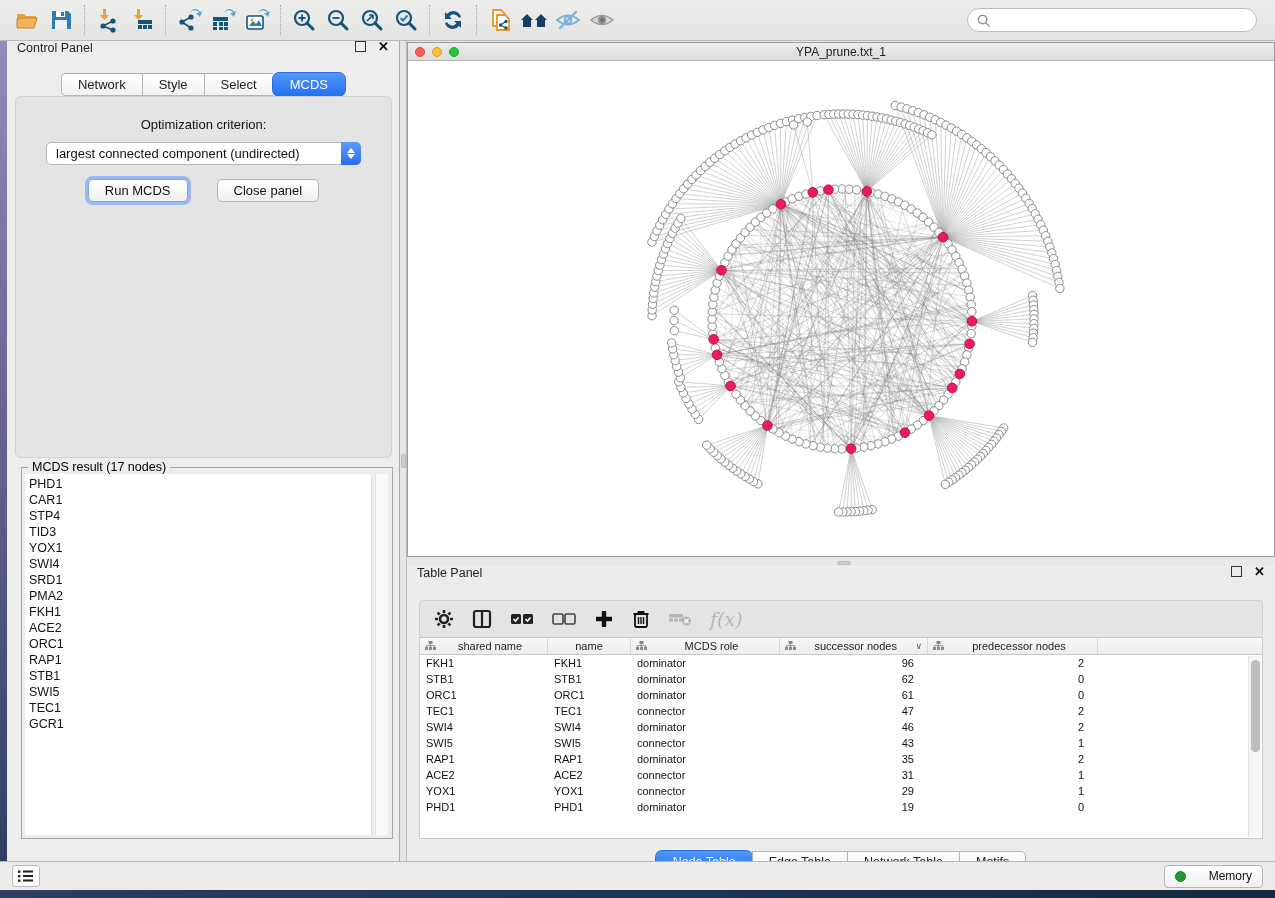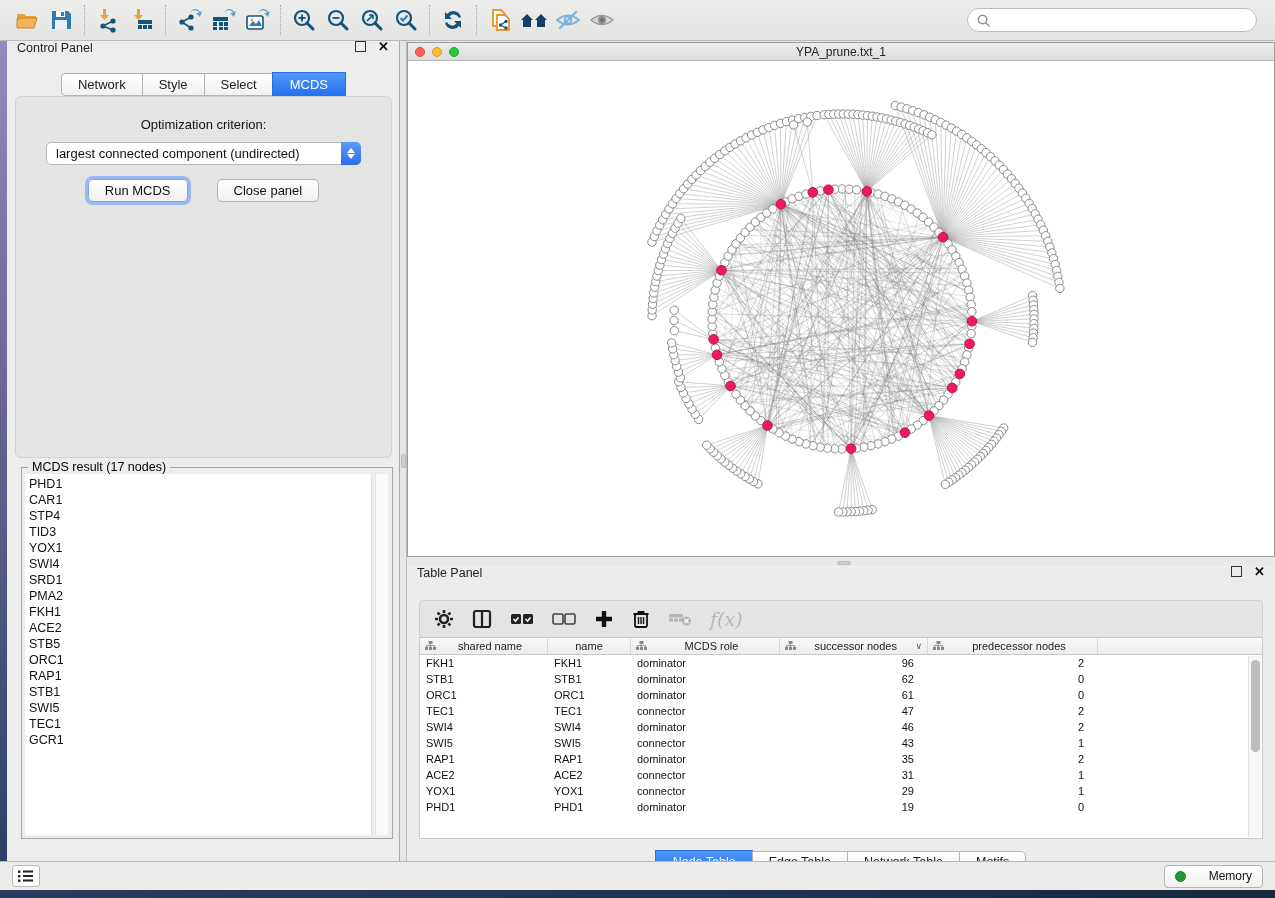--- a/index.html
+++ b/index.html
@@ -25,21 +25,21 @@
   .panel-title { font-size:12.5px; color:#222; }
   .panel-title-row .tspacer { flex:1; }
   .float-box { width:11px; height:11px; border:1.5px solid #333; margin-right:12px; }
   .close-x { font-size:13px; font-weight:bold; color:#111; line-height:11px; }
 
   .seg-tabs { display:flex; justify-content:center; margin-top:6px; }
   .seg { border:1px solid #b3b3b3; background:linear-gradient(#ffffff,#f2f2f2); padding:3px 16px;
     font-size:13px; color:#222; border-right:none; }
   .seg:first-child { border-radius:5px 0 0 5px; }
   .seg:last-child { border-right:1px solid #b3b3b3; border-radius:0 5px 5px 0; }
-  .seg.sel { background:linear-gradient(#4f97f8,#2470ef); color:#fff; border-color:#2b6fdc; border-radius:0; margin:-1px; padding:4px 17px; }
+  .seg.sel { background:linear-gradient(#4f97f8,#2470ef); color:#fff; border-color:#2b6fdc; border-radius:7px; margin:-1px; padding:4px 17px; }
 
   #mcds-card { position:absolute; left:8px; top:55px; width:377px; height:362px;
     background:#e4e4e3; border:1px solid #d2d2d0; border-radius:6px; }
   .opt-label { text-align:center; margin-top:20px; font-size:13px; color:#111; }
   .combo { margin:10px auto 0; width:315px; height:23px; background:#fff; border:1px solid #b7b7b7; border-radius:5px;
     display:flex; align-items:center; }
   .combo .combo-text { flex:1; padding-left:9px; font-size:13px; color:#111; white-space:nowrap; }
   .combo .stepper { width:20px; height:23px; margin:-1px; border-radius:0 5px 5px 0;
     background:linear-gradient(#5a9df9,#2a6df0); display:flex; flex-direction:column; align-items:center; justify-content:center; gap:1px; }
   .stepper i { width:0; height:0; border-left:4px solid transparent; border-right:4px solid transparent; }
@@ -291,21 +291,20 @@
         <div class="mcds-item">PHD1</div>
         <div class="mcds-item">CAR1</div>
         <div class="mcds-item">STP4</div>
         <div class="mcds-item">TID3</div>
         <div class="mcds-item">YOX1</div>
         <div class="mcds-item">SWI4</div>
         <div class="mcds-item">SRD1</div>
         <div class="mcds-item">PMA2</div>
         <div class="mcds-item">FKH1</div>
         <div class="mcds-item">ACE2</div>
-        <div class="mcds-item">STB5</div>
         <div class="mcds-item">ORC1</div>
         <div class="mcds-item">RAP1</div>
         <div class="mcds-item">STB1</div>
         <div class="mcds-item">SWI5</div>
         <div class="mcds-item">TEC1</div>
         <div class="mcds-item">GCR1</div>
       </div>
     <div id="result-scroll"></div>
   </div>
 </div>

